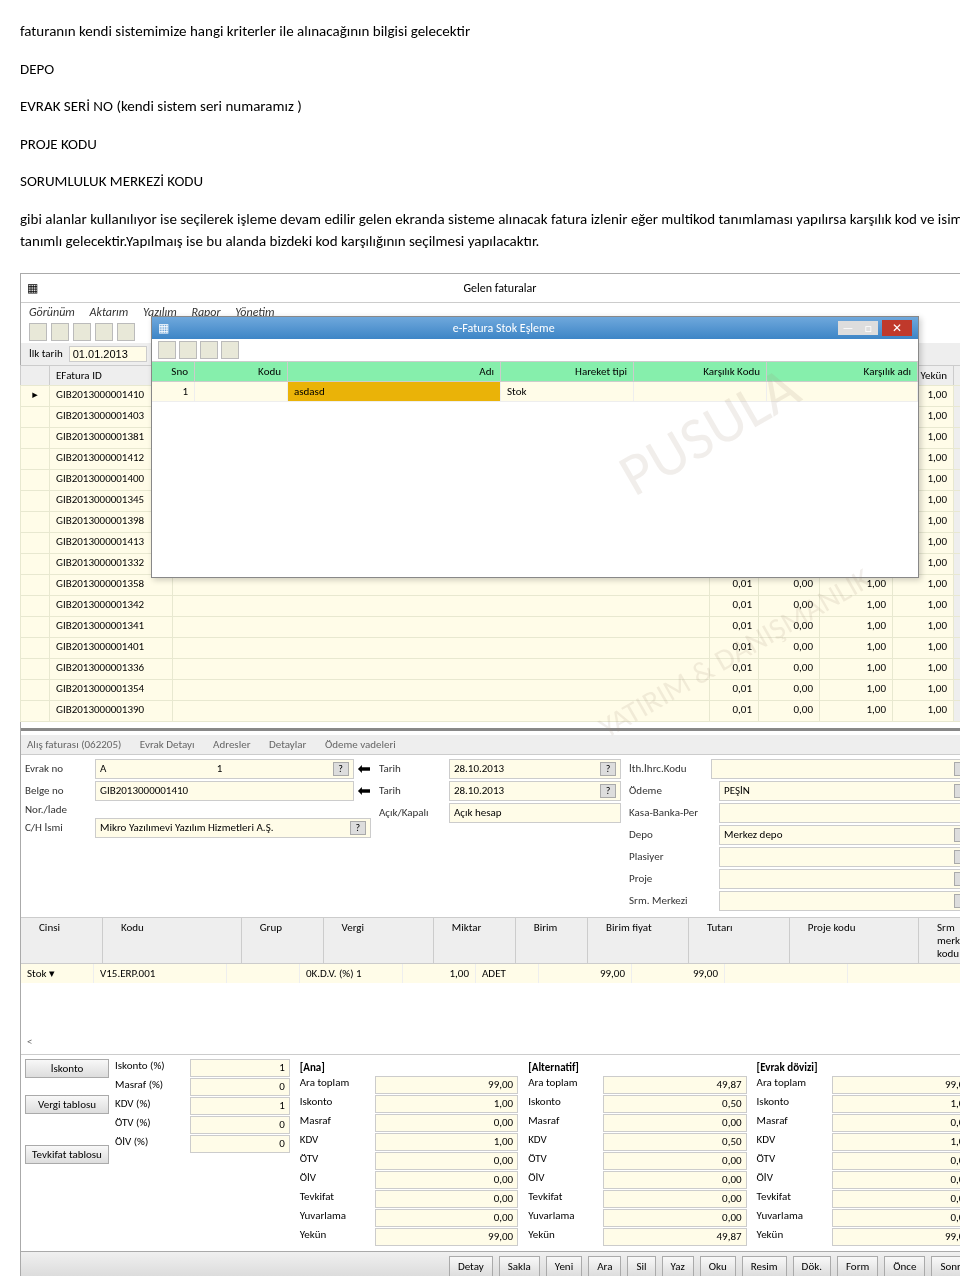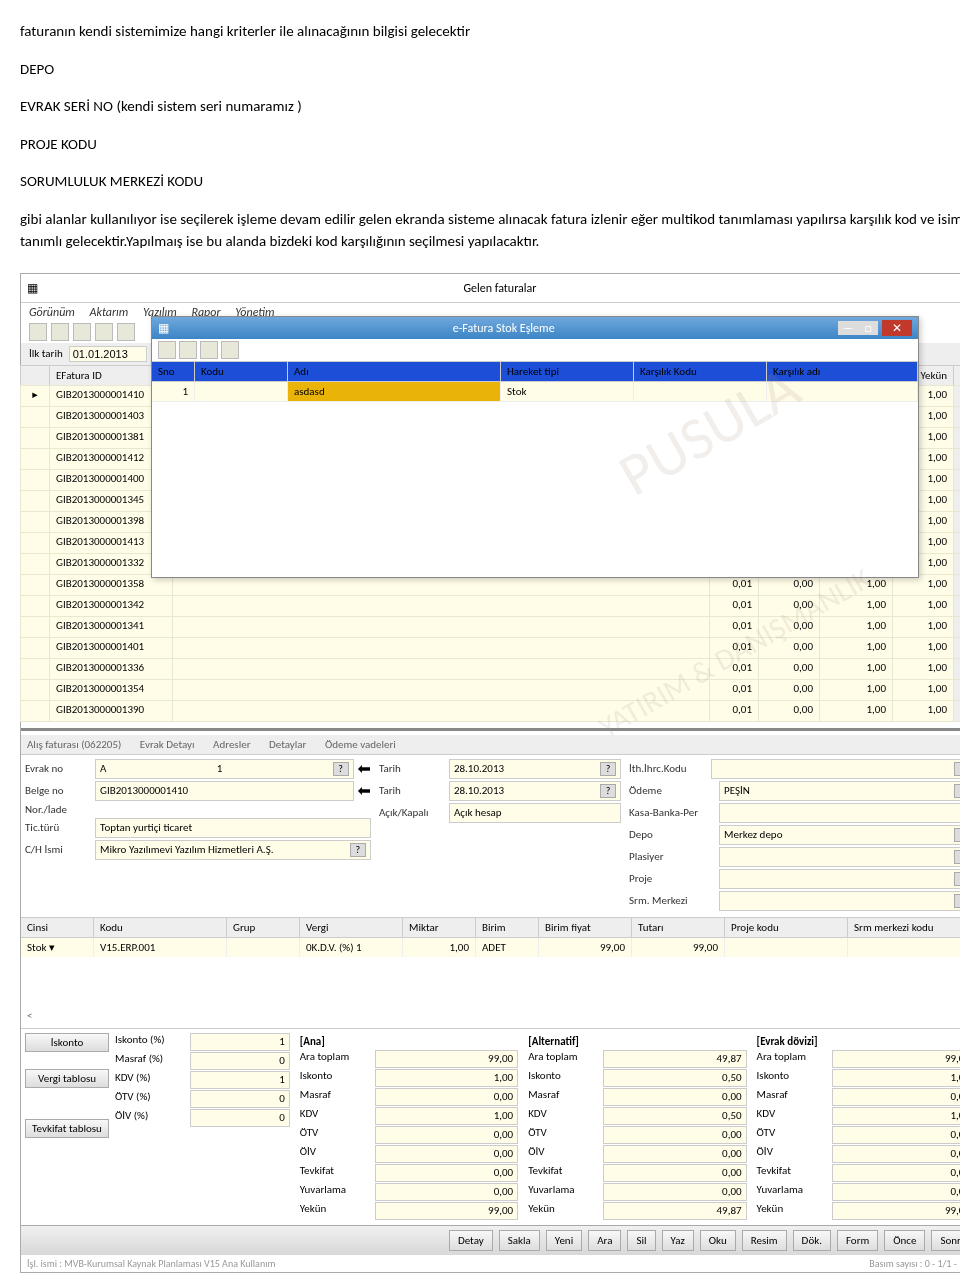--- a/index.html
+++ b/index.html
@@ -19,21 +19,21 @@
   .titlebar .title-center { position: absolute; left: 50%; transform: translateX(-50%); }
   .menubar { padding: 2px 8px; font-size: 12px; color: #333; }
   .menubar span { margin-right: 12px; font-style: italic; }
   .toolbar { padding: 2px 8px; display: flex; gap: 4px; }
   .tb-icon { width: 16px; height: 16px; background: #e8e8d8; border: 1px solid #bbb; }
   .inner-window { position: absolute; left: 130px; top: 42px; right: 60px; height: 260px; background: #fff; border: 1px solid #888; box-shadow: 2px 2px 6px rgba(0,0,0,0.2); z-index: 5; }
   .inner-title { background: linear-gradient(#6fa8dc,#3d85c6); color: #fff; display: flex; align-items: center; padding: 3px 6px; font-size: 12px; }
   .inner-title .close { background: #c0392b; color: #fff; width: 30px; text-align: center; height: 16px; line-height: 16px; margin-left: 4px; }
   .inner-title .min { background: #ddd; width: 20px; height: 14px; text-align: center; line-height: 14px; }
   .inner-tb { padding: 2px 6px; display: flex; gap: 3px; border-bottom: 1px solid #ccc; }
-  .inner-grid-head { display: flex; background: #1d4ed8; font-size: 11px; border-bottom: 1px solid #ccc; }
+  .inner-grid-head { display: flex; background: #86efac; font-size: 11px; border-bottom: 1px solid #ccc; text-align: right; }
   .inner-grid-head div { padding: 3px 6px; border-right: 1px solid #ccc; }
   .inner-grid-row { display: flex; font-size: 11px; }
   .inner-grid-row div { padding: 3px 6px; border-right: 1px solid #eee; border-bottom: 1px solid #eee; }
   .ilk-tarih { padding: 3px 8px; font-size: 11px; background: #eee; border-bottom: 1px solid #ccc; display: flex; align-items: center; gap: 6px; }
   .ilk-tarih input { width: 70px; font-size: 11px; background: #fffce8; border: 1px solid #ccc; padding: 1px 3px; }
   .main-grid { font-size: 11px; }
   .main-grid-head { display: flex; background: #eee; }
   .main-grid-head .hcell { padding: 3px 6px; border: 1px solid #ccc; margin: -1px 0 0 -1px; }
   .main-grid-body { }
   .main-grid-row { display: flex; background: #fffce8; }
@@ -47,21 +47,21 @@
   .tabs-bar { background: #eee; padding: 3px 6px; font-size: 11px; color: #666; border-bottom: 1px solid #ccc; }
   .tabs-bar span { margin-right: 16px; }
   .form-grid { display: flex; font-size: 11px; padding: 4px; gap: 8px; }
   .form-col { flex: 1; }
   .form-row { display: flex; align-items: center; margin-bottom: 2px; }
   .form-row label { width: 70px; color: #333; }
   .form-row .field { flex: 1; background: #fffce8; border: 1px solid #ccc; height: 16px; padding: 1px 4px; display: flex; align-items: center; }
   .form-row .field .q { margin-left: auto; background: #ddd; border: 1px solid #aaa; width: 14px; text-align: center; font-size: 10px; line-height: 12px; }
   .form-row .arrow { font-size: 16px; margin-left: 4px; }
   .detail-grid-head { display: flex; background: #eee; font-size: 11px; border-top: 1px solid #ccc; border-bottom: 1px solid #ccc; }
-  .detail-grid-head div { padding: 3px 6px; border-right: 1px solid #ccc; }
+  .detail-grid-head div { padding: 3px 6px; border-right: 1px solid #ccc; margin-left: 12px; }
   .detail-grid-row { display: flex; background: #fffce8; font-size: 11px; }
   .detail-grid-row div { padding: 3px 6px; border-right: 1px solid #eee; }
   .totals { display: flex; font-size: 11px; padding: 4px; gap: 10px; border-top: 1px solid #ccc; margin-top: 4px; }
   .totals-col { flex: 1; }
   .totals-col .hdr { font-weight: bold; padding: 2px 0; }
   .tot-row { display: flex; margin-bottom: 1px; }
   .tot-row label { width: 75px; }
   .tot-row .val { flex: 1; background: #fffce8; border: 1px solid #ccc; text-align: right; padding: 1px 4px; height: 14px; }
   .side-btn { background: linear-gradient(#f8f8f8,#ddd); border: 1px solid #aaa; padding: 2px 6px; font-size: 11px; margin-bottom: 3px; display: inline-block; width: 70px; text-align: center; }
   .bottom-bar { background: linear-gradient(#f0f0f0,#d8d8d8); border-top: 1px solid #aaa; padding: 4px; display: flex; justify-content: flex-end; gap: 6px; font-size: 11px; }
@@ -343,26 +343,20 @@
           <label>Belge no</label>
           <div class="field">
               <span>GIB2013000001410</span>
             </div>
           <span class="arrow">⬅</span>
         </div>
         <div class="form-row">
             <label>Nor./İade</label>
           </div>
         <div class="form-row">
-            <label>Tic.türü</label>
-            <div class="field">
-              <span>Toptan yurtiçi ticaret</span>
-            </div>
-          </div>
-        <div class="form-row">
             <label>C/H İsmi</label>
             <div class="field">
               <span>Mikro Yazılımevi Yazılım Hizmetleri A.Ş.</span>
               <span class="q">?</span>
             </div>
           </div>
       </div>
 
       <div class="form-col" style="flex:0.7">
         <div class="form-row">

